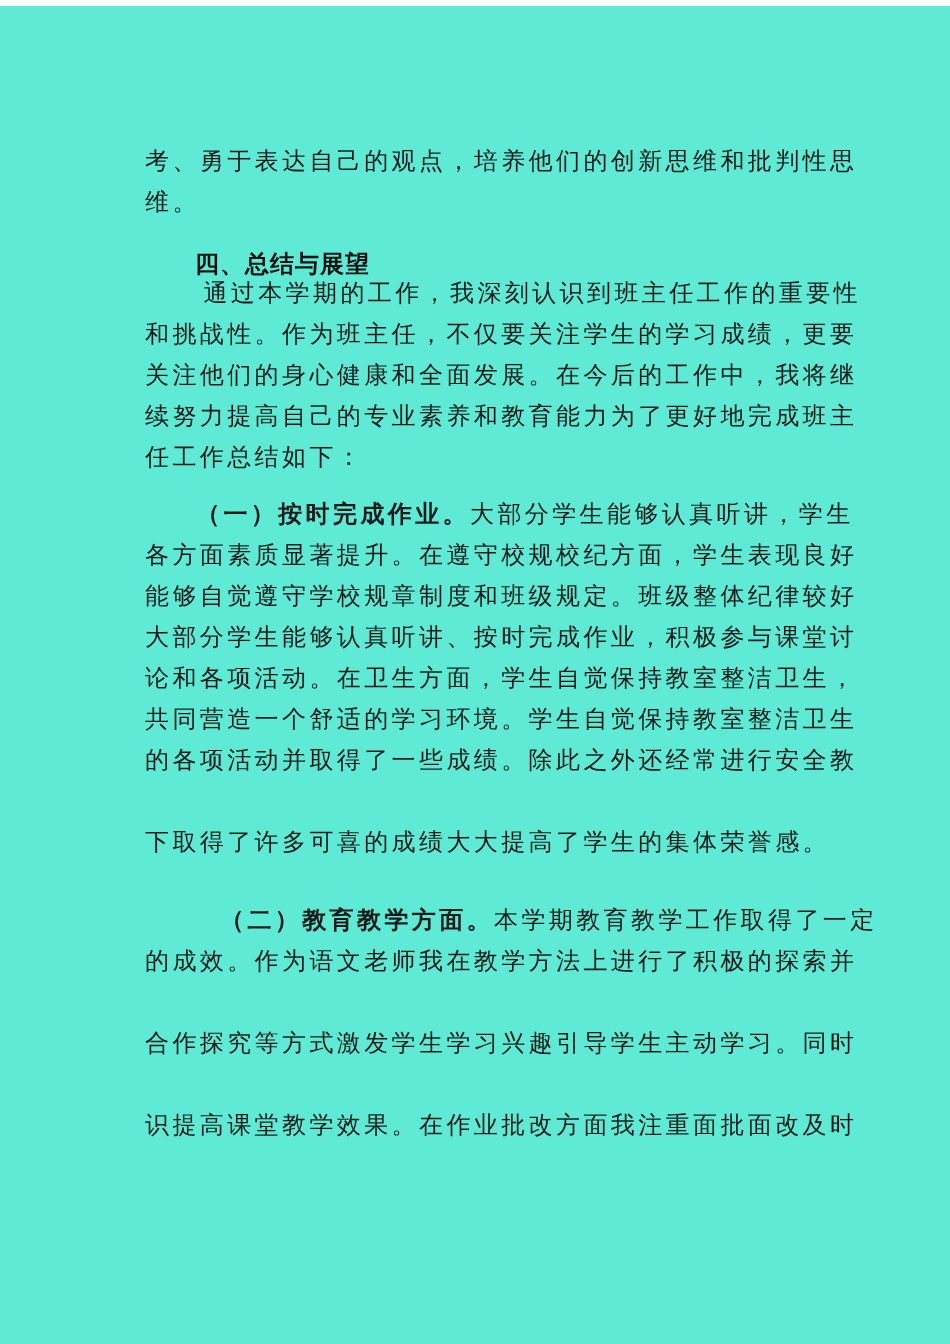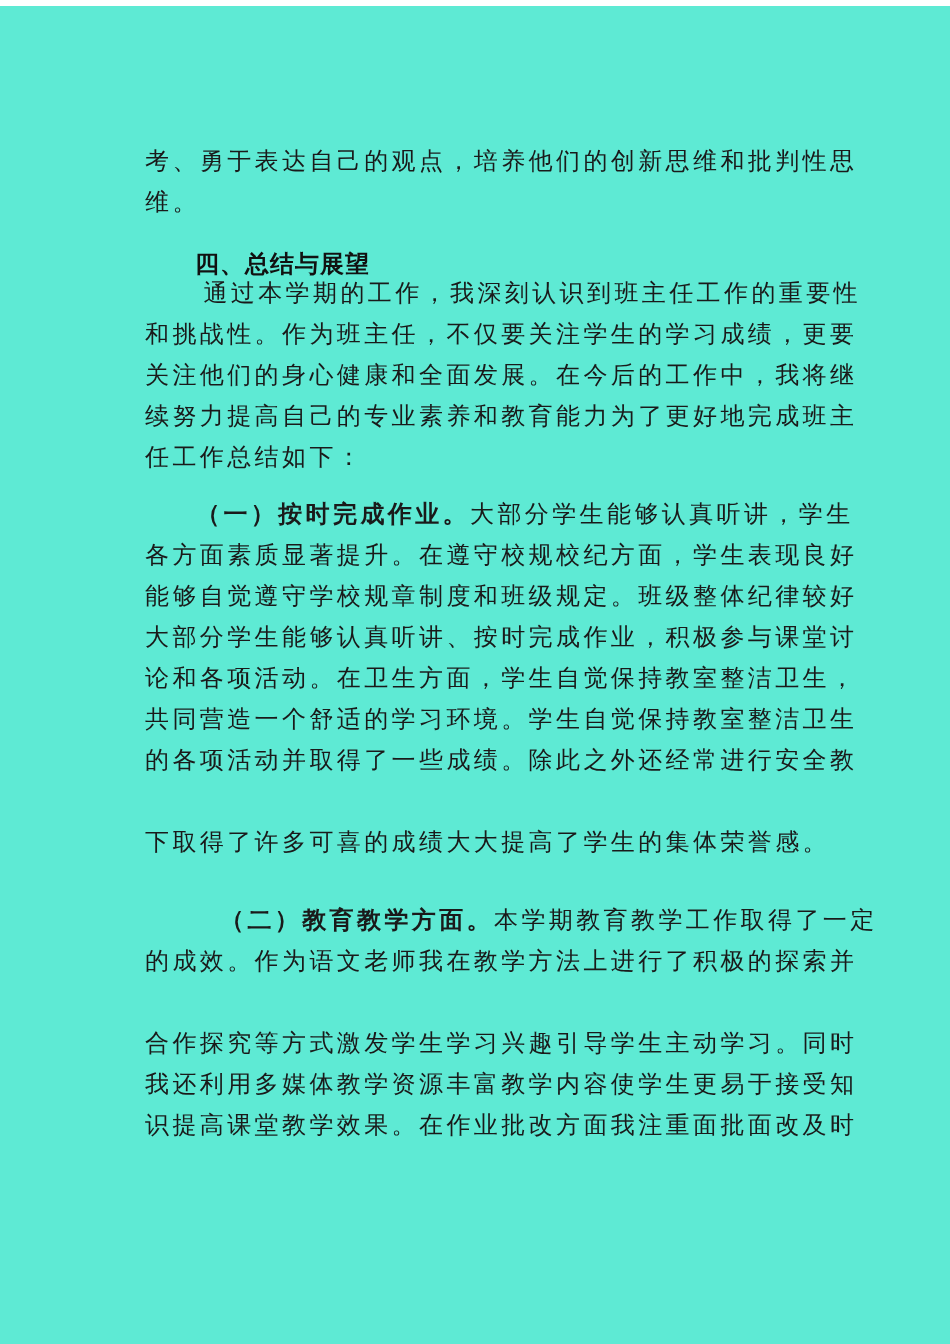--- a/index.html
+++ b/index.html
@@ -37,16 +37,15 @@
   <div class="line" style="top:575px">能够自觉遵守学校规章制度和班级规定。班级整体纪律较好</div>
   <div class="line" style="top:657px">论和各项活动。在卫生方面，学生自觉保持教室整洁卫生，</div>
   <div class="line" style="top:616px">大部分学生能够认真听讲、按时完成作业，积极参与课堂讨</div>
   <div class="line" style="top:698px">共同营造一个舒适的学习环境。学生自觉保持教室整洁卫生</div>
   <div class="line" style="top:739px">的各项活动并取得了一些成绩。除此之外还经常进行安全教</div>
   <div class="line" style="top:821px">下取得了许多可喜的成绩大大提高了学生的集体荣誉感。</div>
 
   <div class="line" style="top:899px; left:196px;margin-left:24px;"><span class="bold">（二）教育教学方面。</span><span>本学期教育教学工作取得了一定</span></div>
   <div class="line" style="top:940px">的成效。作为语文老师我在教学方法上进行了积极的探索并</div>
   <div class="line" style="top:1022px">合作探究等方式激发学生学习兴趣引导学生主动学习。同时</div>
-  <div class="line" style="top:1063px">我还利用多媒体教学资源丰富教学内容使学生更易于接受知</div>
   <div class="line" style="top:1104px">识提高课堂教学效果。在作业批改方面我注重面批面改及时</div>
 
 </div>
 
 </body></html>

